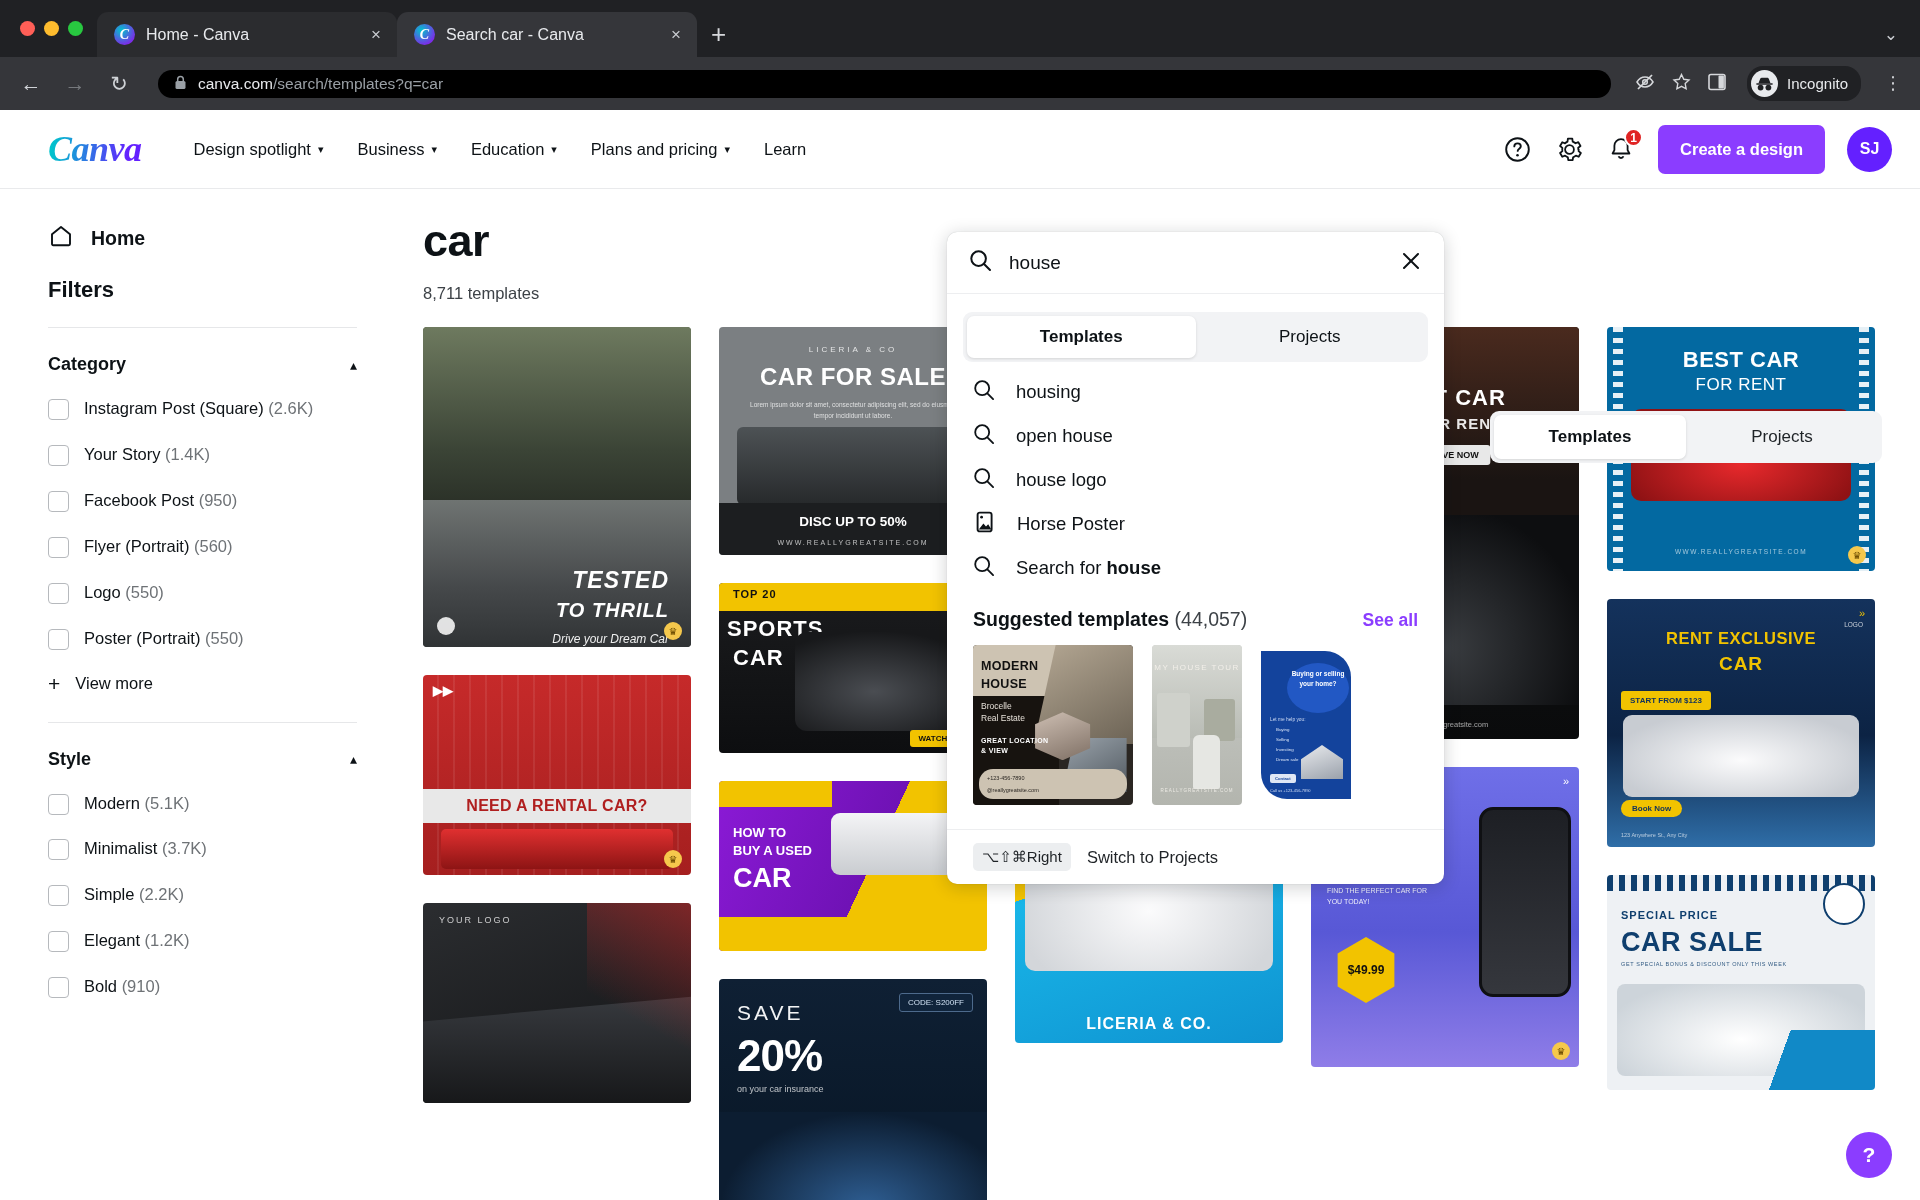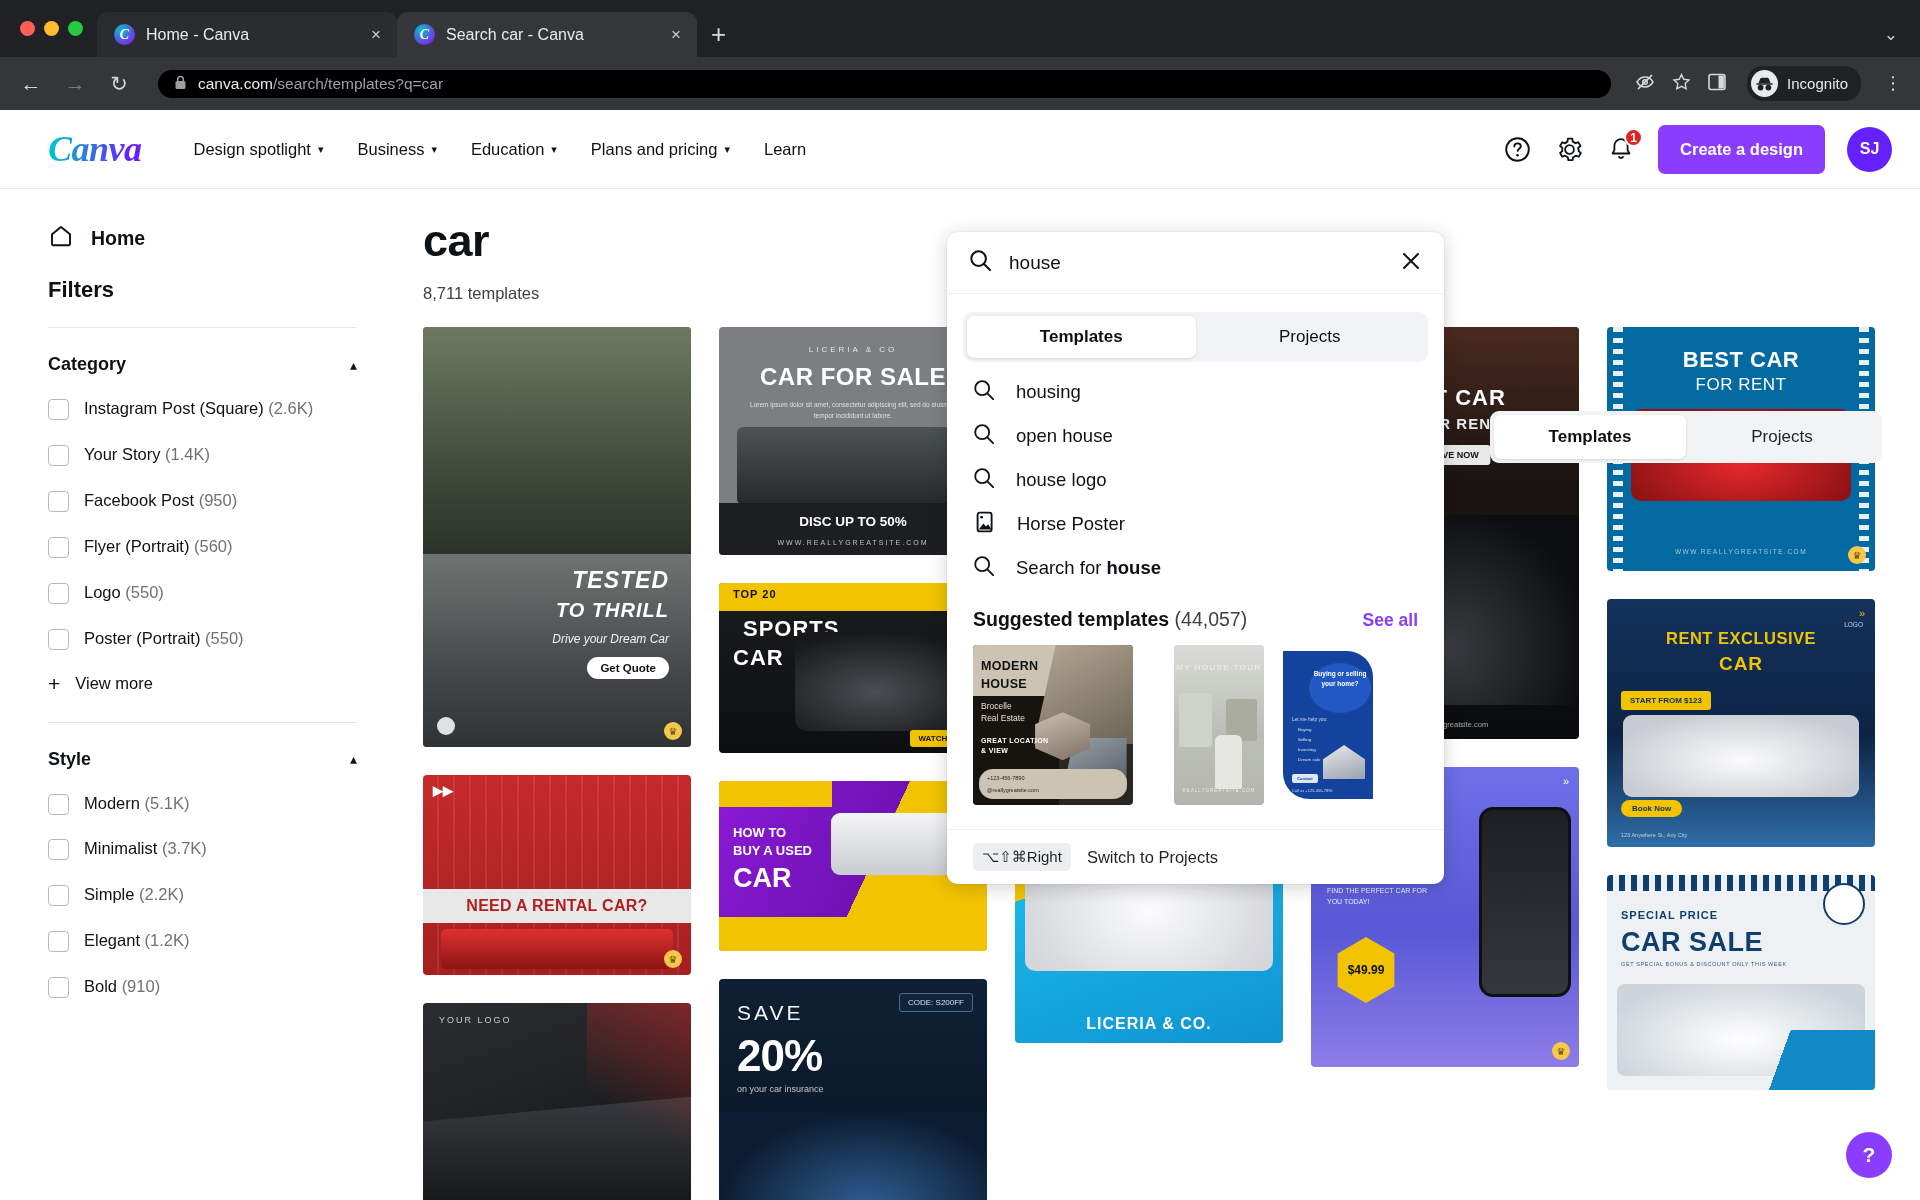--- a/index.html
+++ b/index.html
@@ -413,21 +413,21 @@
         <div class="subcount">8,711 templates</div>
 
         <div class="tabs-right">
           <div class="tabbtn active">Templates</div>
           <div class="tabbtn idle">Projects</div>
         </div>
 
         <div class="grid">
 
           <div class="col">
-            <div class="card" style="height:420px;background:linear-gradient(180deg,#4c5642 0%,#2e3a2c 42%,#5b6059 60%,#3a3e3b 100%);">
+            <div class="card" style="height:320px;background:linear-gradient(180deg,#4c5642 0%,#2e3a2c 42%,#5b6059 60%,#3a3e3b 100%);">
               <div style="position:absolute;left:0;right:0;top:0;height:55%;background:linear-gradient(180deg,#6e7a5f,#3b4436 70%,#2b3128);"></div>
               <div style="position:absolute;left:0;right:0;bottom:0;height:46%;background:linear-gradient(180deg,#6f7472,#45484a 60%,#303335);"></div>
               <div class="txt" style="right:22px;top:240px;text-align:right;font-size:23px;font-style:italic;font-weight:bold;letter-spacing:1px;">TESTED</div>
               <div class="txt" style="right:22px;top:272px;text-align:right;font-size:20px;font-style:italic;font-weight:bold;letter-spacing:1px;">TO THRILL</div>
               <div class="txt" style="right:22px;top:305px;text-align:right;font-size:12px;font-style:italic;opacity:.92;">Drive your Dream Car</div>
               <div style="position:absolute;right:22px;top:330px;background:#fff;color:#111;border-radius:13px;padding:5px 13px;font-size:11.5px;font-weight:bold;">Get Quote</div>
               <div style="position:absolute;left:14px;bottom:12px;width:18px;height:18px;border-radius:50%;background:rgba(255,255,255,.85);"></div>
               <div class="crown">♛</div>
             </div>
 
@@ -454,21 +454,21 @@
               <div class="txt" style="left:28px;right:28px;top:72px;text-align:center;font-size:6.5px;line-height:1.7;opacity:.75;">Lorem ipsum dolor sit amet, consectetur adipiscing elit, sed do eiusmod tempor incididunt ut labore.</div>
               <div style="position:absolute;left:18px;right:18px;top:100px;height:78px;background:linear-gradient(180deg,#4d5255,#26292b);border-radius:6px;"></div>
               <div style="position:absolute;left:0;right:0;bottom:0;height:52px;background:#1c1e20;"></div>
               <div class="txt" style="left:0;right:0;bottom:26px;text-align:center;font-size:13.5px;font-weight:bold;">DISC UP TO 50%</div>
               <div class="txt" style="left:0;right:0;bottom:9px;text-align:center;font-size:7px;letter-spacing:2px;opacity:.7;">WWW.REALLYGREATSITE.COM</div>
             </div>
 
             <div class="card" style="height:170px;background:linear-gradient(180deg,#1b1c1e,#0d0e10);">
               <div style="position:absolute;left:0;top:0;width:100%;height:28px;background:#f2c300;"></div>
               <div class="txt" style="left:14px;top:5px;color:#111;font-size:11px;font-weight:bold;letter-spacing:1px;">TOP 20</div>
-              <div class="txt" style="left:24px;top:33px;font-size:22px;font-weight:bold;letter-spacing:1px;">SPORTS</div>
+              <div class="txt" style="left:8px;top:33px;font-size:22px;font-weight:bold;letter-spacing:1px;">SPORTS</div>
               <div class="txt" style="left:14px;top:62px;font-size:22px;font-weight:bold;letter-spacing:1px;">CAR</div>
               <div style="position:absolute;right:-6px;bottom:22px;width:74%;height:58%;background:radial-gradient(ellipse at 40% 60%,#4a4d52,#17181a 72%);border-radius:12px;"></div>
               <div style="position:absolute;right:10px;bottom:6px;background:#f2c300;color:#111;font-size:8px;font-weight:bold;padding:4px 8px;border-radius:3px;">WATCH NOW</div>
             </div>
 
             <div class="card" style="height:170px;background:linear-gradient(115deg,#8b1ad6 0%,#6f12b5 55%,#f2c300 55%,#f2c300 100%);">
               <div style="position:absolute;left:0;top:0;width:42%;height:26px;background:#f2c300;"></div>
               <div class="txt" style="left:14px;top:44px;font-size:13px;font-weight:bold;">HOW TO</div>
               <div class="txt" style="left:14px;top:62px;font-size:13px;font-weight:bold;">BUY A USED</div>
               <div class="txt" style="left:14px;top:82px;font-size:27px;font-weight:bold;">CAR</div>
@@ -648,21 +648,21 @@
           <div style="position:absolute;left:8px;top:32px;color:#111;font-size:12.5px;font-weight:bold;letter-spacing:.3px;">HOUSE</div>
           <div style="position:absolute;left:8px;top:56px;color:#e6e0d8;font-size:8.5px;">Brocelle</div>
           <div style="position:absolute;left:8px;top:68px;color:#e6e0d8;font-size:8.5px;">Real Estate</div>
           <div style="position:absolute;left:8px;top:92px;color:#fff;font-size:7px;font-weight:bold;letter-spacing:.4px;">GREAT LOCATION</div>
           <div style="position:absolute;left:8px;top:102px;color:#fff;font-size:7px;font-weight:bold;letter-spacing:.4px;">&amp; VIEW</div>
           <div style="position:absolute;left:6px;right:6px;bottom:6px;height:30px;background:#cdc3b2;border-radius:14px;"></div>
           <div style="position:absolute;left:14px;bottom:24px;color:#2a2622;font-size:5.5px;">+123-456-7890</div>
           <div style="position:absolute;left:14px;bottom:12px;color:#2a2622;font-size:5.5px;">@reallygreatsite.com</div>
         </div>
 
-        <div class="thumb" style="width:90px;height:160px;background:linear-gradient(180deg,#c9cbc7,#b3b5ae);margin-left:22px;">
+        <div class="thumb" style="width:90px;height:160px;background:linear-gradient(180deg,#c9cbc7,#b3b5ae);">
           <div style="position:absolute;left:0;right:0;top:0;height:58%;background:linear-gradient(180deg,#d9dbd6,#b9bcb5);"></div>
           <div style="position:absolute;left:6%;top:30%;width:36%;height:34%;background:#cfd1cb;border-radius:3px;"></div>
           <div style="position:absolute;right:8%;top:34%;width:34%;height:26%;background:#a9ac9f;border-radius:3px;"></div>
           <div style="position:absolute;left:46%;bottom:10%;width:30%;height:34%;background:#e6e7e3;border-radius:6px 6px 2px 2px;"></div>
           <div style="position:absolute;left:0;right:0;top:18px;text-align:center;color:#f2efe9;font-size:8px;letter-spacing:1.4px;">MY HOUSE TOUR</div>
           <div style="position:absolute;left:0;right:0;bottom:12px;text-align:center;color:#eceae4;font-size:4.5px;letter-spacing:1px;">REALLYGREATSITE.COM</div>
         </div>
 
         <div class="thumb" style="width:90px;height:160px;background:#fff;">
           <div style="position:absolute;left:0;right:0;top:6px;bottom:6px;background:#13439c;border-radius:0 26px 0 26px;"></div>

